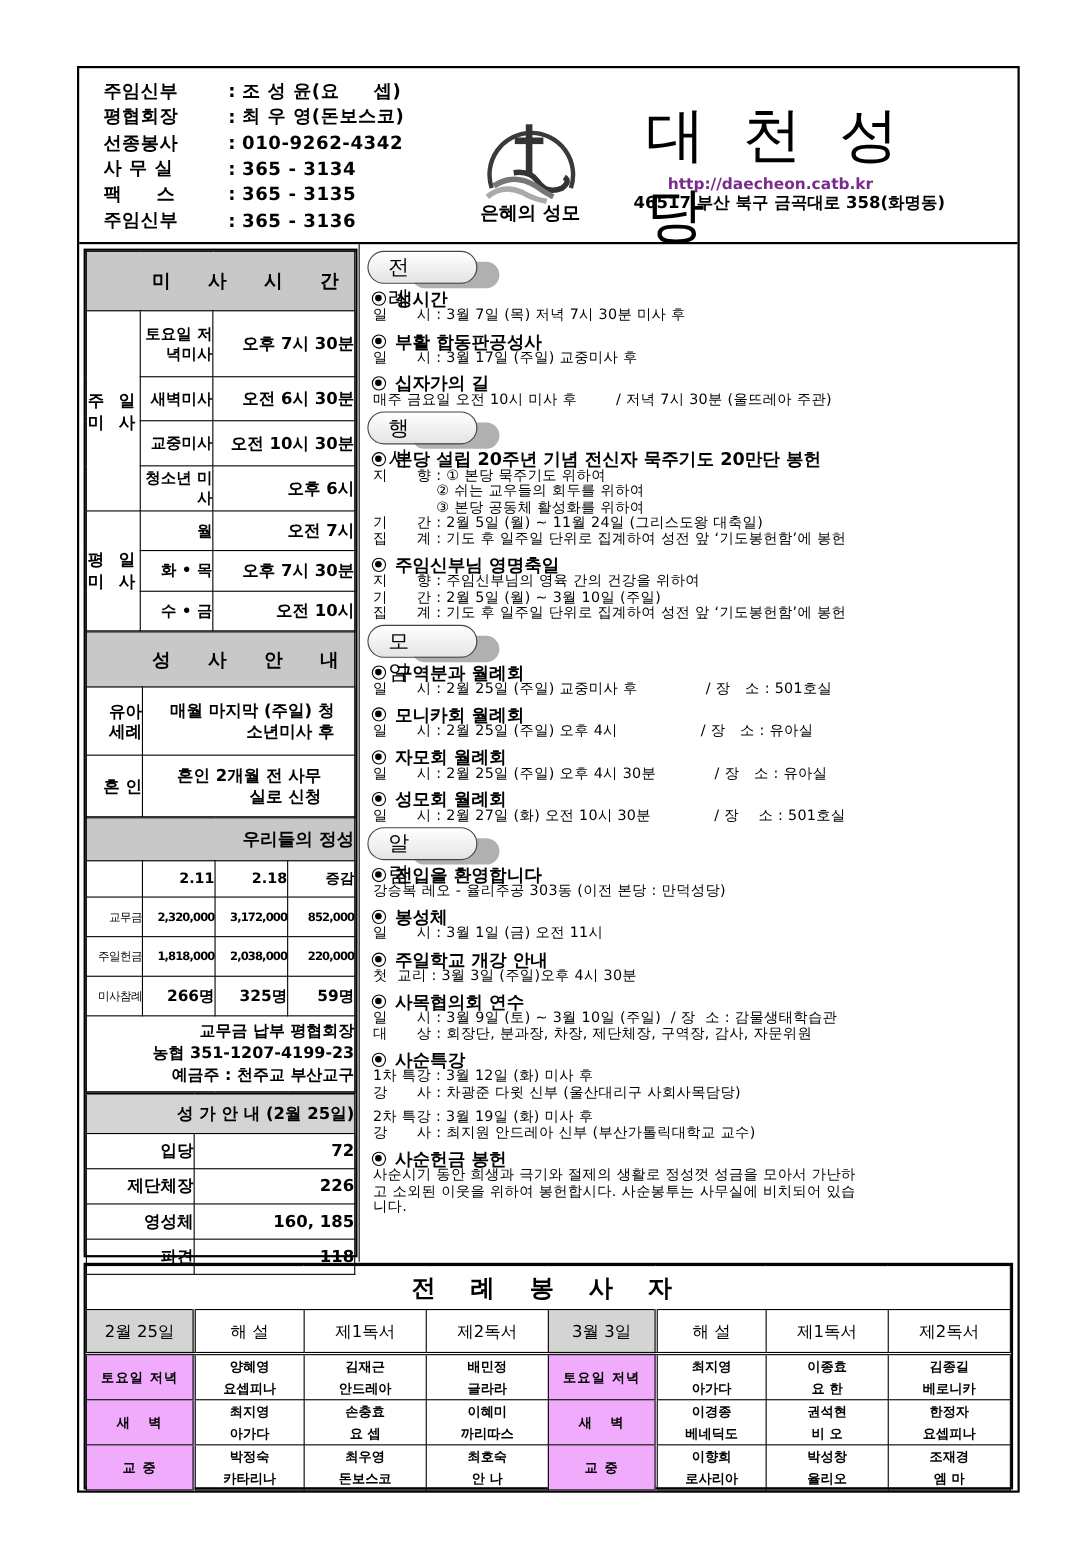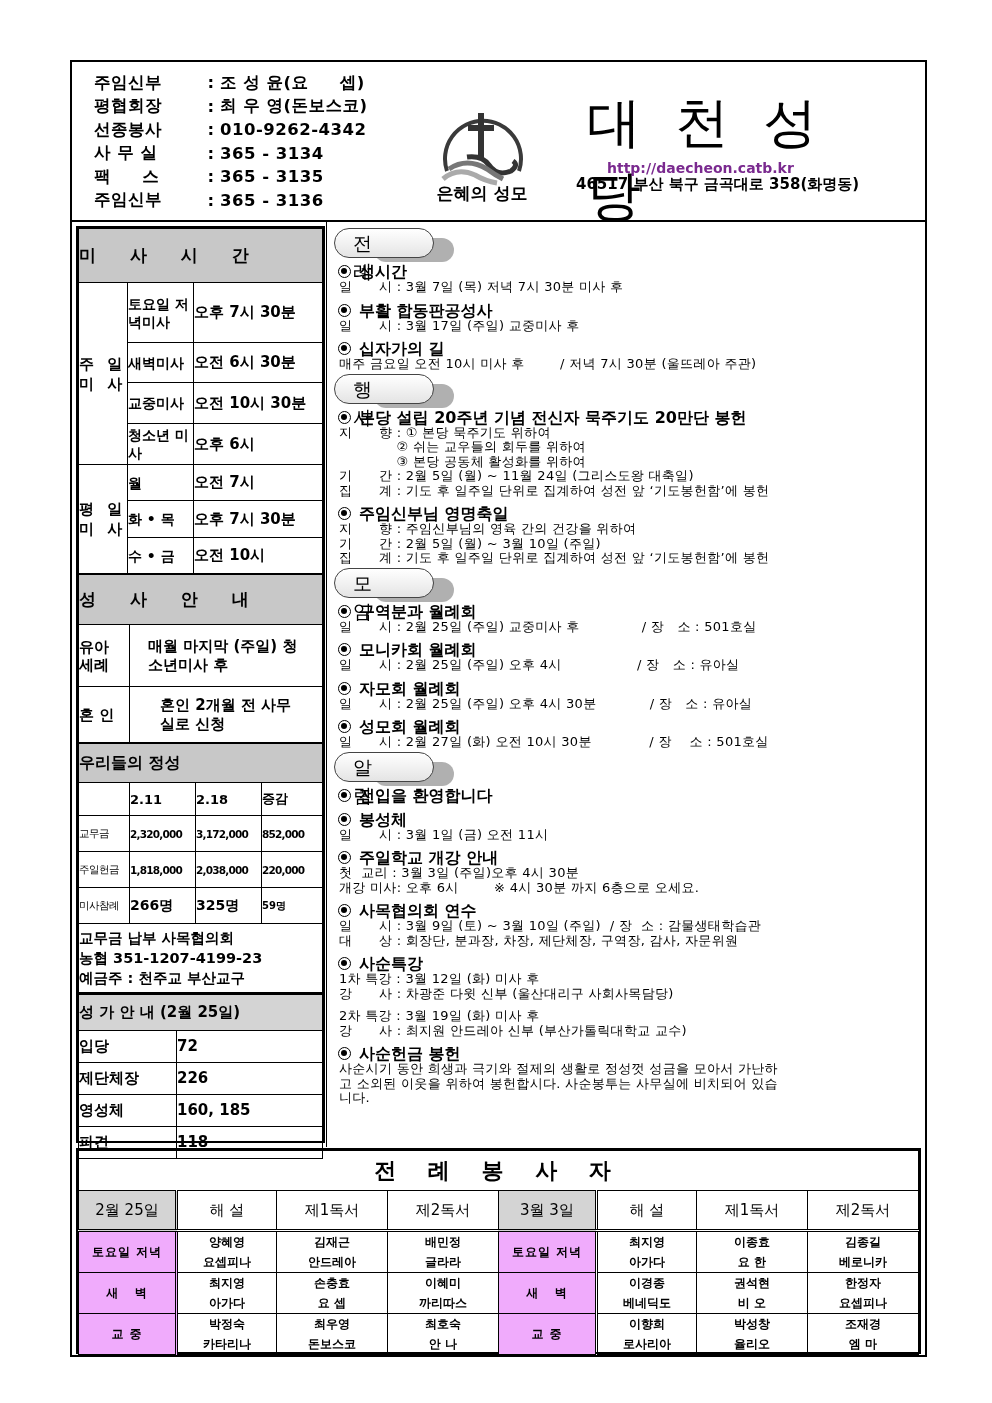--- a/index.html
+++ b/index.html
@@ -17,21 +17,21 @@
   .logo { position: absolute; left: 355px; top: 22px; width: 110px; height: 130px; }
   .logo-caption { position: absolute; left: 350px; top: 120px; width: 120px; text-align: center; font-size: 17px; font-weight: bold; }
   .title { position: absolute; left: 515px; top: 25px; font-size: 54px; font-weight: normal; letter-spacing: 34px; font-family: "DejaVu Sans", sans-serif; }
   .url { position: absolute; left: 535px; top: 98px; font-size: 14px; font-weight: bold; color: #7a2a8f; }
   .address { position: absolute; left: 504px; top: 113px; font-size: 15px; font-weight: bold; }
 
   
   .left { position: absolute; left: 4px; top: 164px; width: 249px; height: 917px; border: 2px solid #000; }
   .col-divider { position: absolute; left: 254px; top: 160px; width: 1px; height: 925px; background: #000; }
   table.lt { border-collapse: collapse; width: 100%; }
-  table.lt td { border: 1px solid #000; text-align: left; vertical-align: middle; font-weight: bold; }
+  table.lt td { border: 1px solid #000; text-align: right; vertical-align: middle; font-weight: bold; }
   .gray { background: #c8c8c8; }
   .sec-head { font-size: 17px; letter-spacing: 14px; height: 54px; }
   .mass-label { font-size: 14px; line-height: 18px; }
   .mass-time { font-size: 15px; }
   .group-label { font-size: 15px; line-height: 20px; letter-spacing: 4px; }
   .small { font-size: 10.5px; font-weight: normal !important; letter-spacing: -0.5px; }
   .num { font-size: 10.5px; letter-spacing: -0.8px; }
   .account { font-size: 14.5px; line-height: 20px; padding: 4px 0; }
   .sunday { font-size: 15px; }
 
@@ -189,25 +189,25 @@
       <tr style="height:36px">
             <td class="small">주일헌금</td>
             <td class="num">1,818,000</td>
             <td class="num">2,038,000</td>
             <td class="num">220,000</td>
           </tr>
       <tr style="height:36px">
             <td class="small">미사참례</td>
             <td style="font-size:14px">266명</td>
             <td style="font-size:14px">325명</td>
-            <td style="font-size:10px">59명</td>
+            <td style="font-size:14px">59명</td>
           </tr>
       <tr>
         <td colspan="4" class="account">
-          <div>교무금 납부 사목협의회</div>
+          <div>교무금 납부 평협회장</div>
           <div>농협 351-1207-4199-23</div>
           <div>예금주 : 천주교 부산교구</div>
         </td>
       </tr>
     </tbody>
       </table>
 
     <table class="lt">
       <tbody>
           <tr>
@@ -327,37 +327,37 @@
 
     <div class="pill-wrap">
       <div class="pill-shadow"></div>
       <div class="pill">알 림</div>
     </div>
     <div class="item">
       <div class="item-title">
           <span class="bullet"></span>
           <span>전입을 환영합니다</span>
         </div>
+      <div class="line">강승복 레오 - 율리주공 303동 (이전 본당 : 만덕성당)</div>
     </div>
     <div class="gap"></div>
     <div class="item">
       <div class="item-title">
           <span class="bullet"></span>
           <span>봉성체</span>
         </div>
       <div class="line">일      시 : 3월 1일 (금) 오전 11시</div>
     </div>
     <div class="gap"></div>
     <div class="item">
       <div class="item-title">
           <span class="bullet"></span>
           <span>주일학교 개강 안내</span>
         </div>
       <div class="line">첫  교리 : 3월 3일 (주일)오후 4시 30분</div>
-      <div class="line">개강 미사: 오후 6시        ※ 4시 30분 까지 6층으로 오세요.</div>
     </div>
     <div class="gap"></div>
     <div class="item">
       <div class="item-title">
           <span class="bullet"></span>
           <span>사목협의회 연수</span>
         </div>
       <div class="line">일      시 : 3월 9일 (토) ~ 3월 10일 (주일)  / 장  소 : 감물생태학습관</div>
       <div class="line">대      상 : 회장단, 분과장, 차장, 제단체장, 구역장, 감사, 자문위원</div>
     </div>

